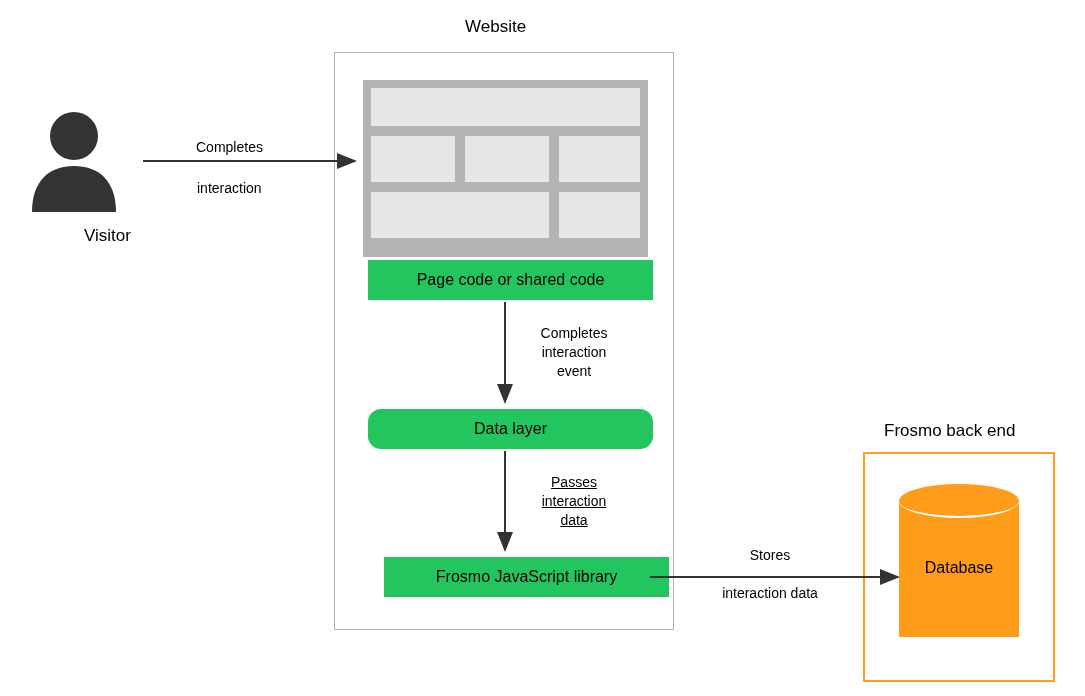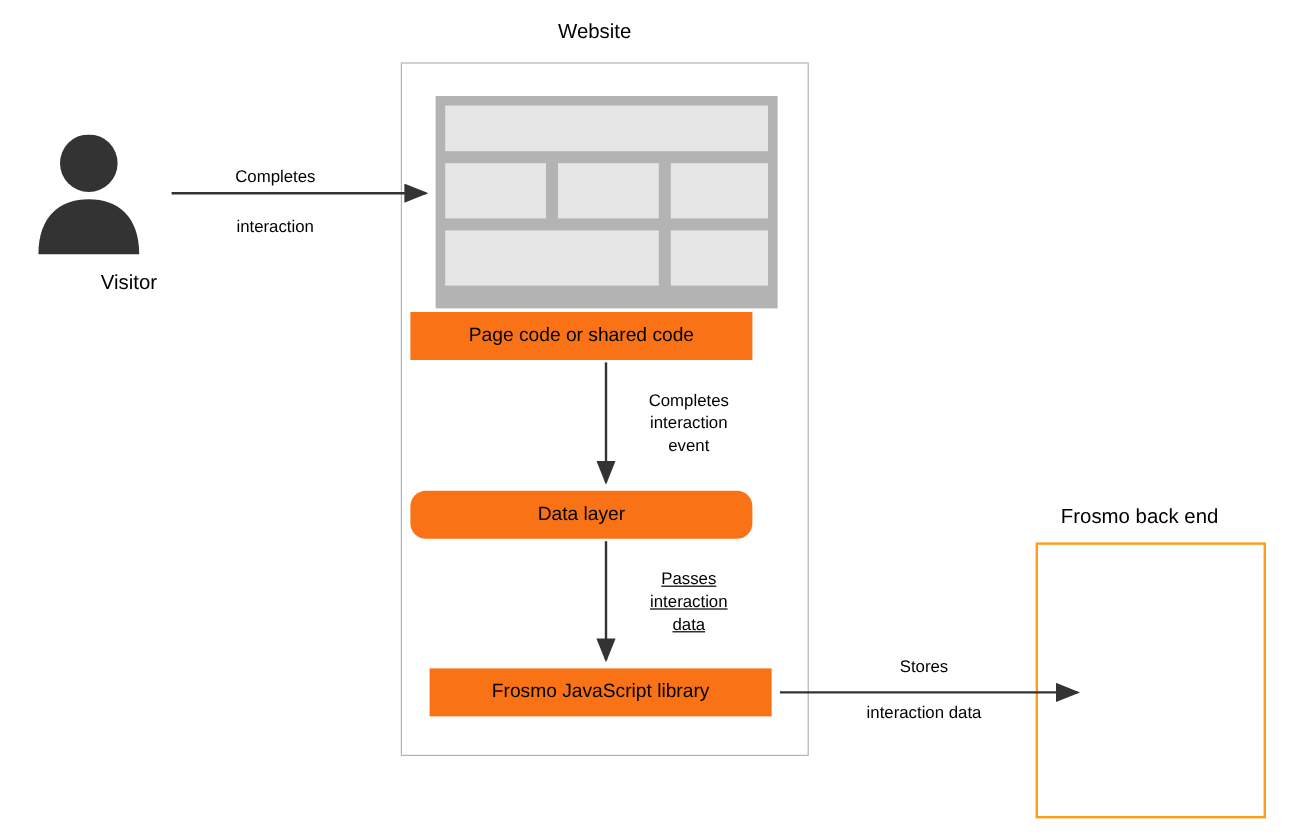--- a/index.html
+++ b/index.html
@@ -77,24 +77,24 @@
   #mock-header { left: 8px; top: 8px; width: 269px; height: 38px; }
   #mock-cell-1 { left: 8px;   top: 56px; width: 84px;  height: 46px; }
   #mock-cell-2 { left: 102px; top: 56px; width: 84px;  height: 46px; }
   #mock-cell-3 { left: 196px; top: 56px; width: 81px;  height: 46px; }
   #mock-cell-4 { left: 8px;   top: 112px; width: 178px; height: 46px; }
   #mock-cell-5 { left: 196px; top: 112px; width: 81px;  height: 46px; }
 
   
   .orange-box {
     position: absolute;
-    left: 342px;
+    left: 368px;
     width: 285px;
     height: 40px;
-    background: #f97316;
+    background: #22c55e;
     color: #000000;
     display: flex;
     align-items: center;
     justify-content: center;
     font-size: 16px;
     box-sizing: border-box;
   }
   #box-page-code { top: 260px; }
   #box-data-layer { top: 409px; border-radius: 13px; }
   #box-js-library { top: 557px; margin-left: 16px; }
@@ -219,20 +219,26 @@
     <div class="mock-block" id="mock-cell-3"></div>
     <div class="mock-block" id="mock-cell-4"></div>
     <div class="mock-block" id="mock-cell-5"></div>
   </div>
 
   <div class="orange-box" id="box-page-code">Page code or shared code</div>
   <div class="orange-box" id="box-data-layer">Data layer</div>
   <div class="orange-box" id="box-js-library">Frosmo JavaScript library</div>
 
   <div id="backend-box"></div>
+  <div id="database">
+    <div id="db-body"></div>
+    <div id="db-bottom"></div>
+    <div id="db-top"></div>
+    <div id="db-label">Database</div>
+  </div>
 
   <svg id="arrows" xmlns="http://www.w3.org/2000/svg">
     <defs>
       <marker id="head" markerWidth="10" markerHeight="8" refX="9" refY="4" orient="auto">
         <path d="M0,0 L10,4 L0,8 z" fill="#333333"></path>
       </marker>
     </defs>
 
     <line x1="143" y1="161" x2="355" y2="161" stroke="#333333" stroke-width="2" marker-end="url(#head)"></line>
 

